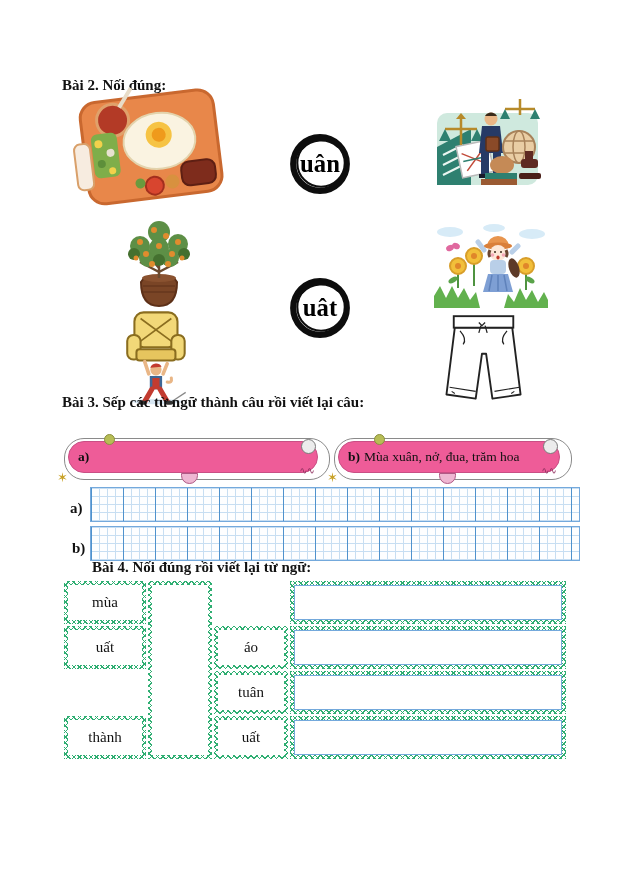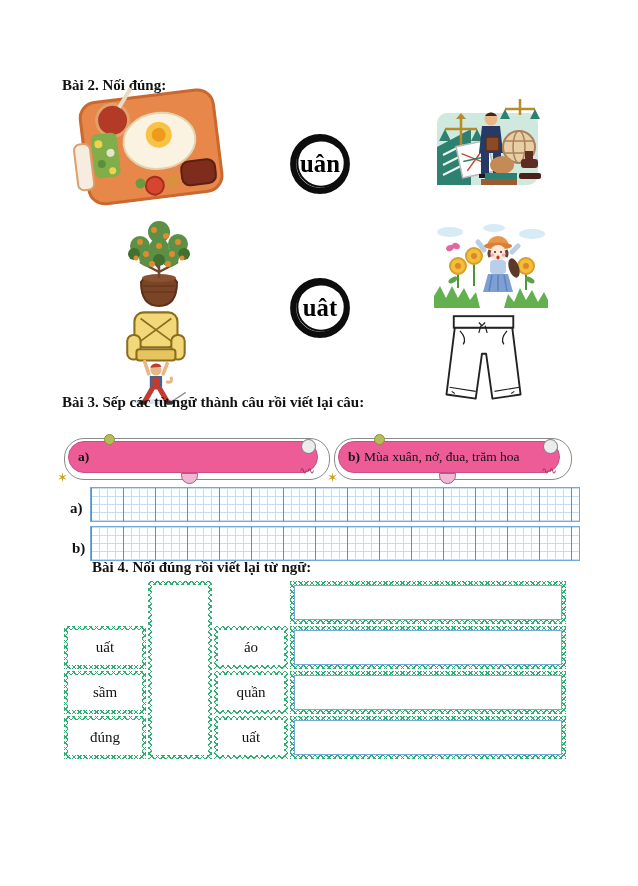--- a/index.html
+++ b/index.html
@@ -249,49 +249,49 @@
   <div class="line-label" style="left:70px;top:500px;">a)</div>
   <div class="abs wgrid" style="left:90px;top:487px;width:488px;height:33px;"></div>
 
   <div class="line-label" style="left:72px;top:540px;">b)</div>
   <div class="abs wgrid" style="left:90px;top:526px;width:488px;height:33px;"></div>
 
   <div class="abs ex-title" style="left:62px;top:559px;margin-left:30px;">Bài 4. Nối đúng rồi viết lại từ ngữ:</div>
 
   <div class="ex4-grid">
 
+    <div class="zz" style="grid-column:1;grid-row:1;">
+      <div class="zz-in">mùa</div>
+      </div>
     <div class="zz zz-mid">
         <div class="zz-in"></div>
       </div>
     <div class="zz" style="grid-column:4;grid-row:1;">
       <div class="zz-in wgrid"></div>
       </div>
 
     <div class="zz" style="grid-column:1;grid-row:2;">
       <div class="zz-in">uất</div>
       </div>
     <div class="zz" style="grid-column:3;grid-row:2;text-align:right;">
       <div class="zz-in">áo</div>
       </div>
     <div class="zz" style="grid-column:4;grid-row:2;">
       <div class="zz-in wgrid"></div>
       </div>
 
-    <div class="zz" style="grid-column:1;grid-row:3;">
-      <div class="zz-in">sầm</div>
-      </div>
     <div class="zz" style="grid-column:3;grid-row:3;">
-      <div class="zz-in">quần</div>
+      <div class="zz-in">tuân</div>
       </div>
     <div class="zz" style="grid-column:4;grid-row:3;">
       <div class="zz-in wgrid"></div>
       </div>
 
     <div class="zz" style="grid-column:1;grid-row:4;">
-      <div class="zz-in">đúng</div>
+      <div class="zz-in">thành</div>
       </div>
     <div class="zz" style="grid-column:3;grid-row:4;">
       <div class="zz-in">uất</div>
       </div>
     <div class="zz" style="grid-column:4;grid-row:4;">
       <div class="zz-in wgrid"></div>
       </div>
   </div>
 
 </div>

